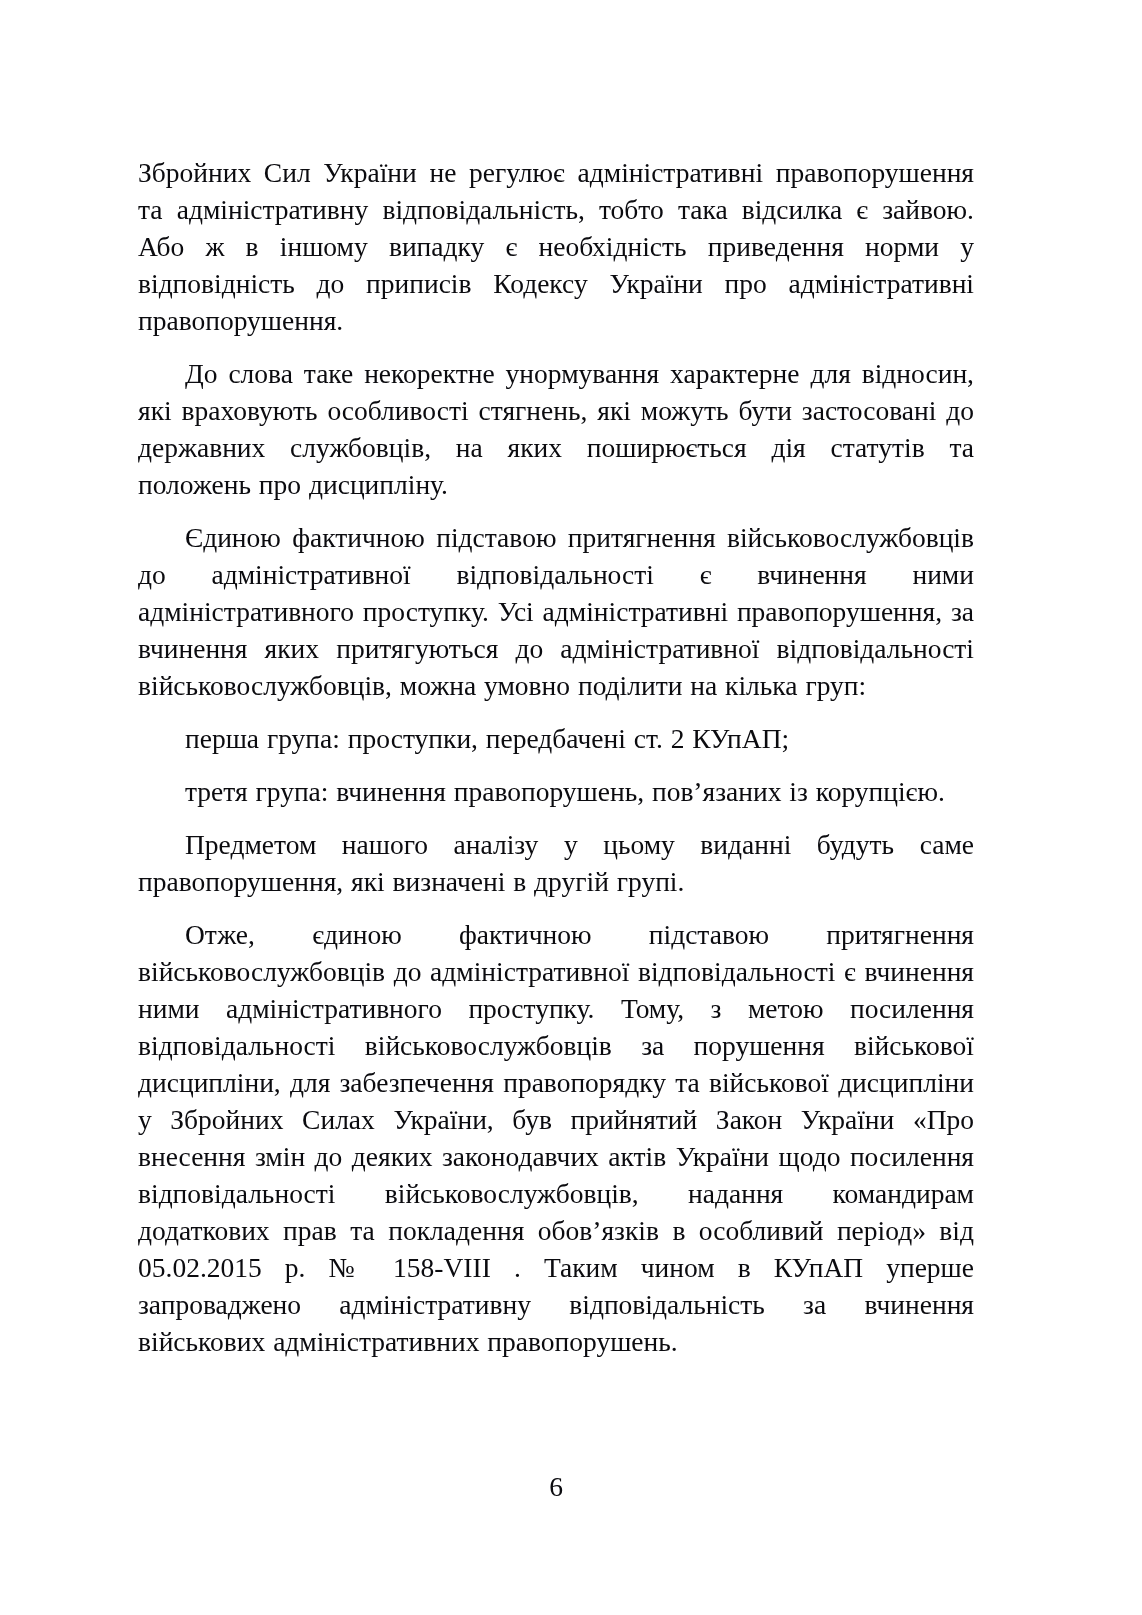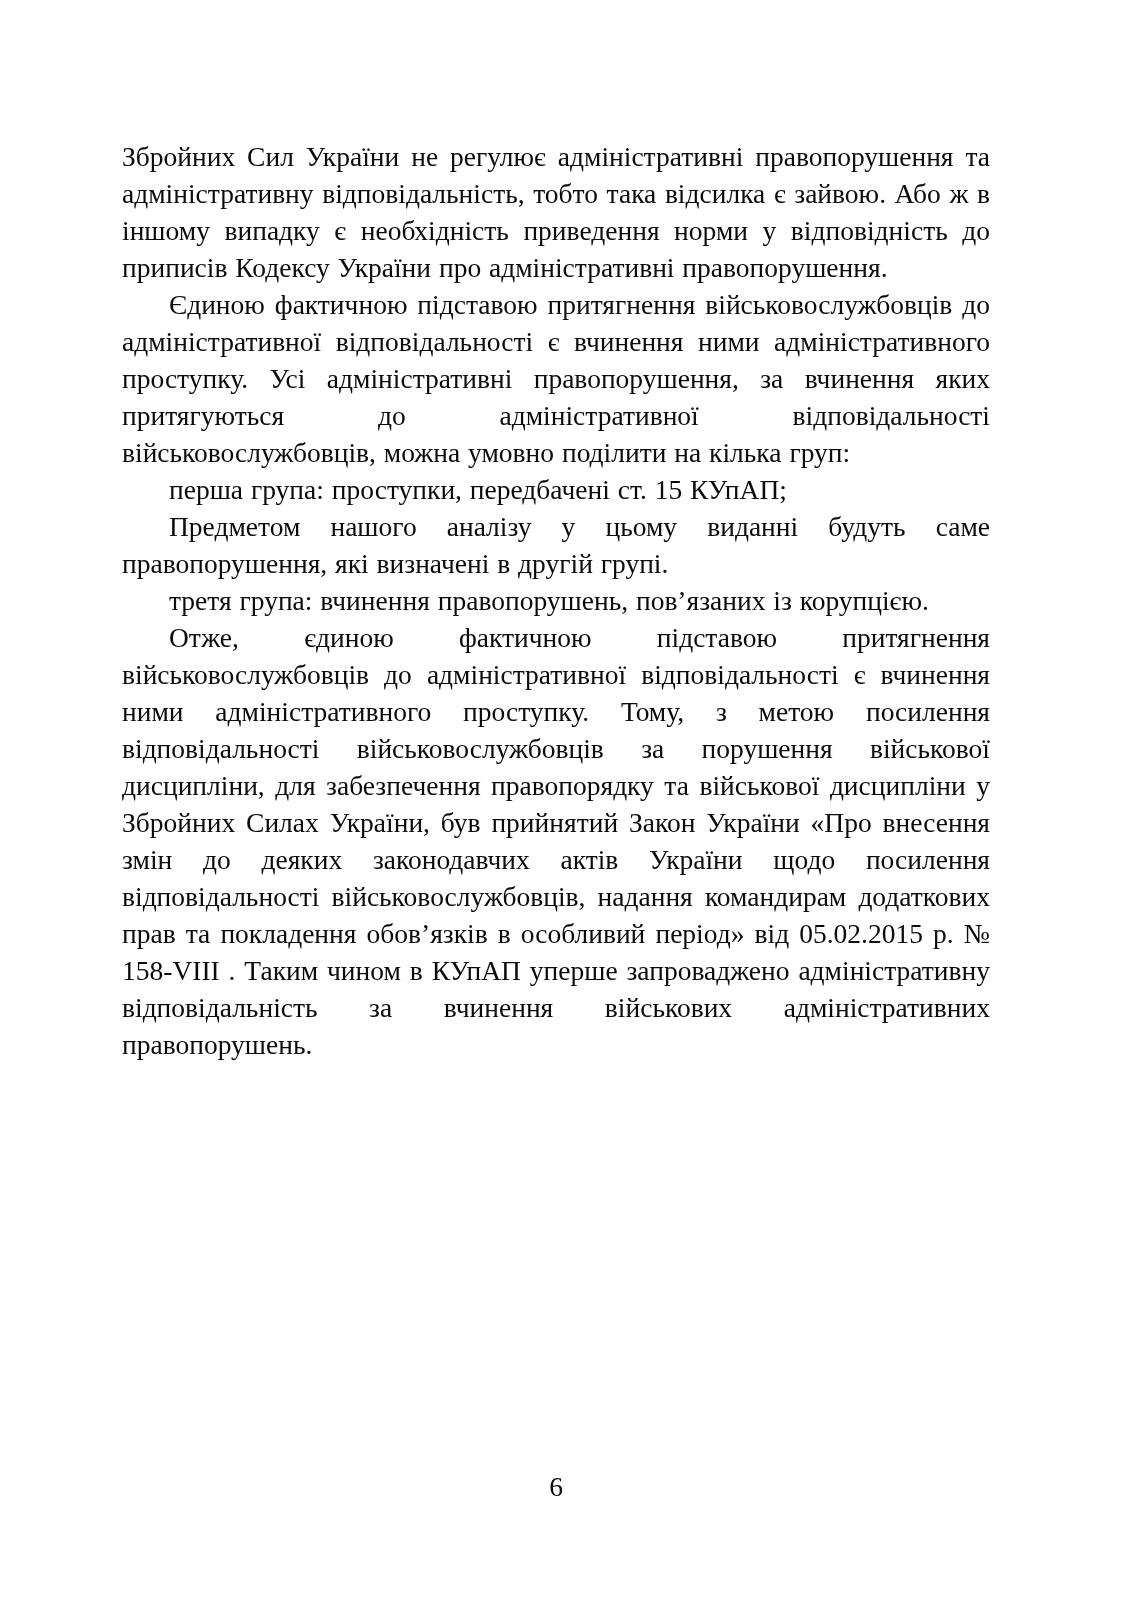--- a/index.html
+++ b/index.html
@@ -15,21 +15,21 @@
     font-family: "Liberation Serif", "DejaVu Serif", serif;
     color: #0b0b0f;
   }
   .page {
     position: absolute;
     top: 138px;
     left: 122px;
     width: 868px;
   }
   .page p {
-    margin: 0;
+    margin: 16px;
     font-size: 27.5px;
     line-height: 37px;
     text-align: justify;
     text-indent: 47px;
     word-spacing: 1px;
   }
   .page p.no-indent {
     text-indent: 0;
   }
   .page p strong {
@@ -44,27 +44,28 @@
     font-size: 27.5px;
     line-height: 37px;
   }
 </style>
 </head>
 <body>
 
 <div class="page">
   <p class="no-indent">Збройних Сил України не регулює адміністративні правопорушення та адміністративну відповідальність, тобто така відсилка є зайвою. Або ж в іншому випадку є необхідність приведення норми у відповідність до приписів Кодексу України про адміністративні правопорушення.</p>
 
+  <p>До слова таке некоректне унормування характерне для відносин, які враховують особливості стягнень, які можуть бути застосовані до державних службовців, на яких поширюється дія статутів та положень про дисципліну.</p>
 
   <p>Єдиною фактичною підставою притягнення військовослужбовців до адміністративної відповідальності є вчинення ними адміністративного проступку. Усі адміністративні правопорушення, за вчинення яких притягуються до адміністративної відповідальності військовослужбовців, можна умовно поділити на кілька груп:</p>
 
-  <p><strong>перша група</strong><span>: проступки, передбачені ст. 15 КУпАП;</span></p>
+  <p><strong>перша група</strong><span>: проступки, передбачені ст. 2 КУпАП;</span></p>
 
 
+  <p><strong>третя група</strong><span>: вчинення правопорушень, пов’язаних із корупцією.</span></p>
+
   <p>Предметом нашого аналізу у цьому виданні будуть саме правопорушення, які визначені в другій групі.</p>
-
-  <p><strong>третя група</strong><span>: вчинення правопорушень, пов’язаних із корупцією.</span></p>
 
   <p>Отже, єдиною фактичною підставою притягнення військовослужбовців до адміністративної відповідальності є вчинення ними адміністративного проступку. Тому, з метою посилення відповідальності військовослужбовців за порушення військової дисципліни, для забезпечення правопорядку та військової дисципліни у Збройних Силах України, був прийнятий Закон України «Про внесення змін до деяких законодавчих актів України щодо посилення відповідальності військовослужбовців, надання командирам додаткових прав та покладення обов’язків в особливий період» від 05.02.2015 р. № 158-VIII . Таким чином в КУпАП уперше запроваджено адміністративну відповідальність за вчинення військових адміністративних правопорушень.</p>
 
 </div>
 
 <div class="page-number">6</div>
 
 </body></html>

